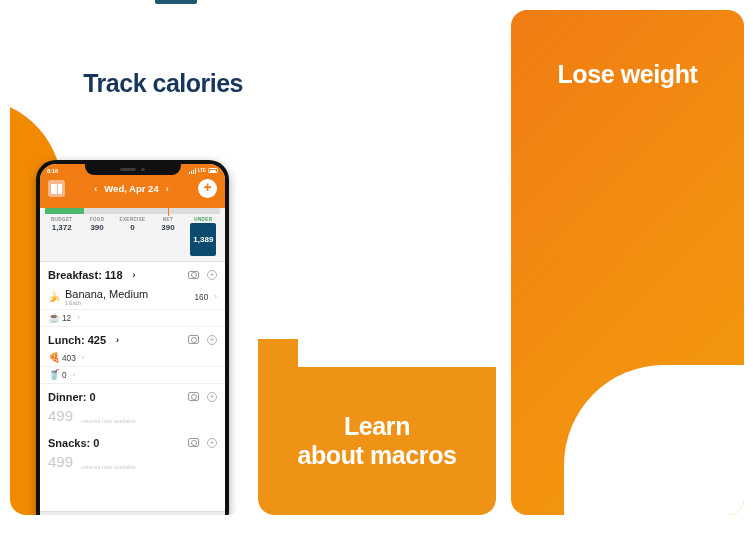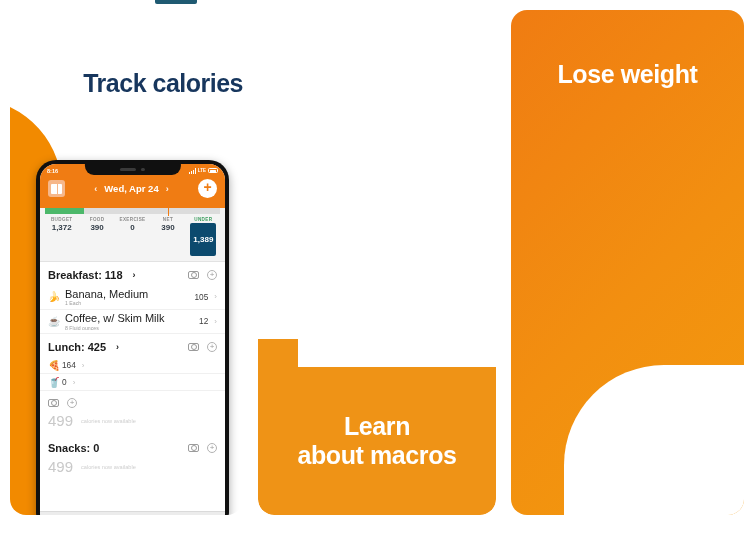--- a/index.html
+++ b/index.html
@@ -137,21 +137,21 @@
              border-radius:50%; color:#9b9b9b; font-size:8px; line-height:8px;
              text-align:center; }
   .food-row { display:flex; align-items:center; padding:2.5px 8px;
               border-bottom:1px solid #f0f0f0; }
   .food-ic { width:14px; font-size:10px; text-align:center; }
   .food-txt { flex:1; margin-left:3px; }
   .food-txt .n { font-size:11px; color:#1b1b1b; }
   .food-txt .s { font-size:5.2px; color:#9e9e9e; margin-top:.5px; }
   .food-cal { font-size:8.3px; color:#3d3d3d; }
   .food-ch { font-size:8px; color:#c0c0c0; margin-left:6px; }
-  .meal-empty { padding:0 8px 6px; display:flex; align-items:center; gap:8px; }
+  .meal-empty { padding:0 8px 6px; display:flex; align-items:flex-end; gap:8px; }
   .meal-empty .big { font-size:15px; color:#c9c9c9; font-weight:400; }
   .meal-empty .sm { font-size:5.6px; color:#cfcfcf; }
   .p1-foot { position:absolute; left:0; right:0; bottom:0; height:17px;
              background:#ececec; border-top:1px solid #dadada;
              display:flex; align-items:center; padding:0 8px; }
 </style>
 </head>
 <body>
 
 <div class="stage">
@@ -235,53 +235,52 @@
             </span>
             <span class="ic-cam"></span>
             <span class="ic-plus">+</span>
           </div>
           <div class="food-row">
             <span class="food-ic">🍌</span>
             <span class="food-txt">
               <span class="n" style="display:block">Banana, Medium</span>
               <span class="s" style="display:block">1 Each</span>
             </span>
-            <span class="food-cal">105</span>
+            <span class="food-cal">160</span>
             <span class="food-ch">›</span>
           </div>
           <div class="food-row">
             <span class="food-ic">☕</span>
-            <span class="food-txt">
-              <span class="n" style="display:block">Coffee, w/ Skim Milk</span>
-              <span class="s" style="display:block">8 Fluid ounces</span>
-            </span>
             <span class="food-cal">12</span>
             <span class="food-ch">›</span>
           </div>
 
           <div class="meal-head">
             <span class="mt">
               <span>Lunch: 425</span>
               <span class="arr">›</span>
             </span>
             <span class="ic-cam"></span>
             <span class="ic-plus">+</span>
           </div>
           <div class="food-row">
             <span class="food-ic">🍕</span>
-            <span class="food-cal">164</span>
+            <span class="food-cal">403</span>
             <span class="food-ch">›</span>
           </div>
           <div class="food-row">
             <span class="food-ic">🥤</span>
             <span class="food-cal">0</span>
             <span class="food-ch">›</span>
           </div>
 
           <div class="meal-head">
+            <span class="mt">
+              <span>Dinner: 0</span>
+            </span>
             <span class="ic-cam"></span>
             <span class="ic-plus">+</span>
           </div>
           <div class="meal-empty">
             <span class="big">499</span>
             <span class="sm">calories now available</span>
           </div>
 
           <div class="meal-head">
             <span class="mt">

